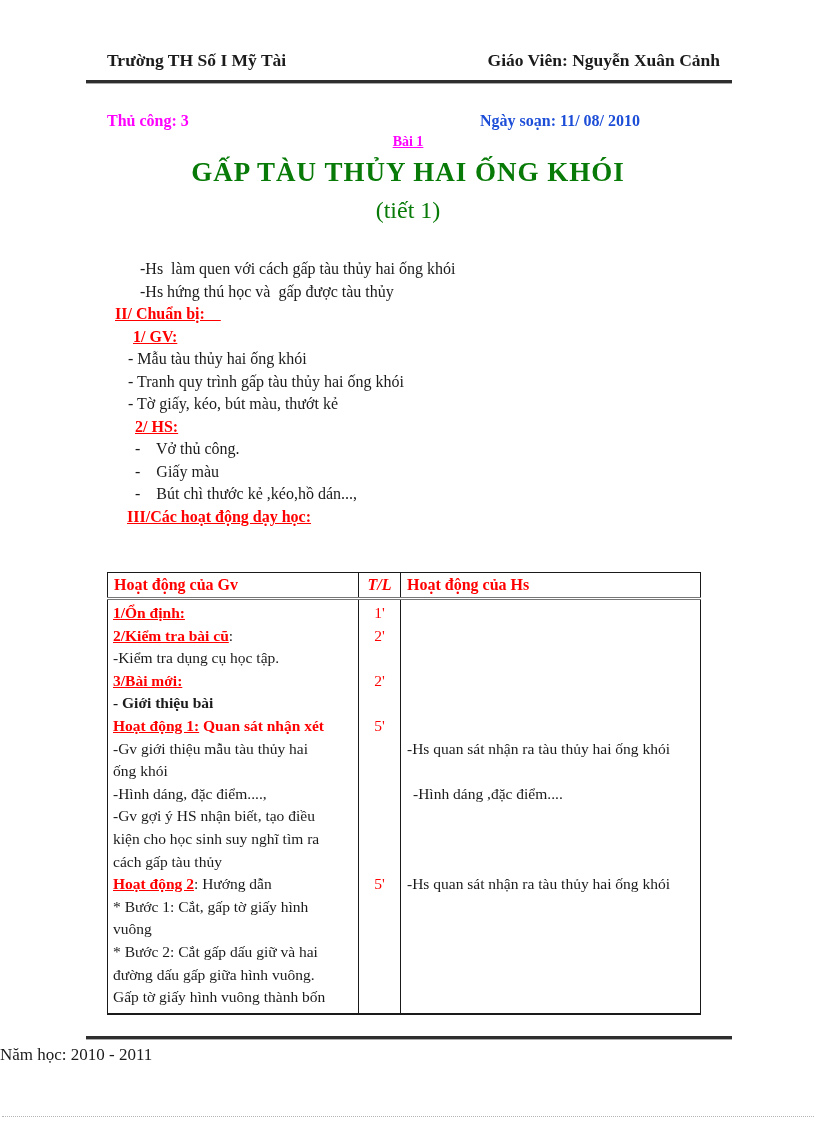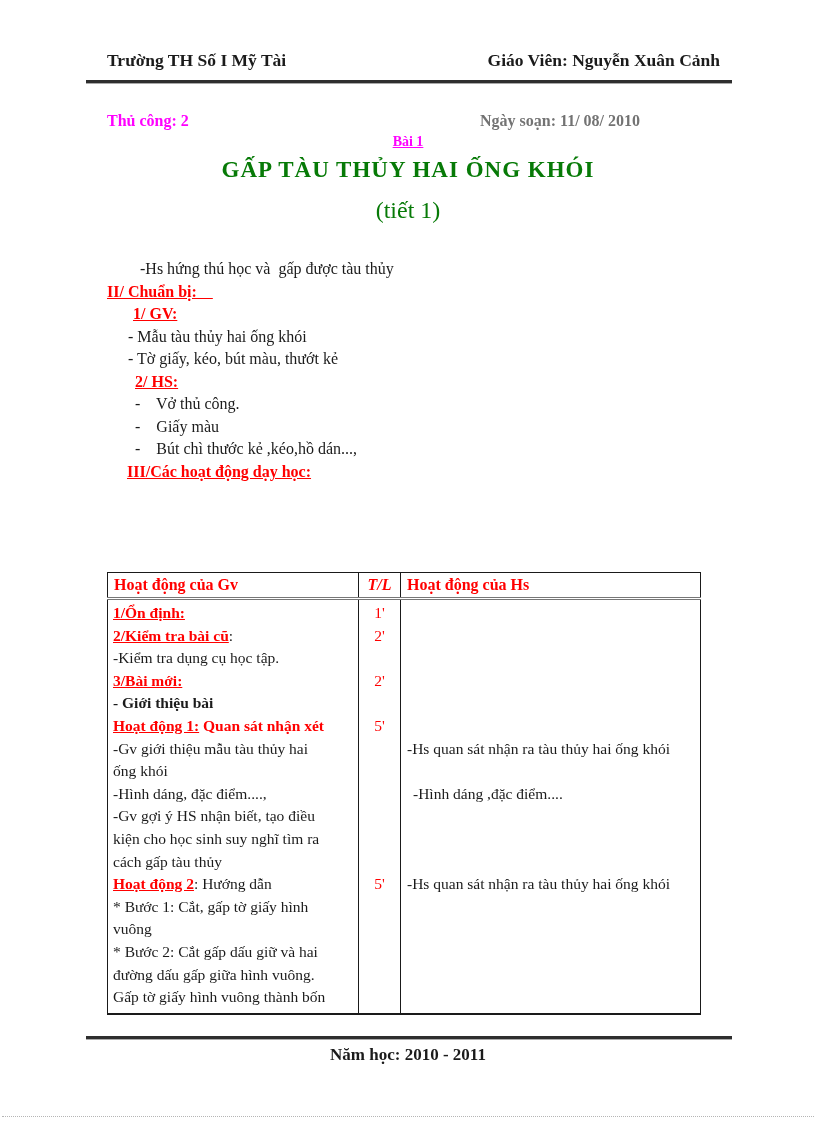--- a/index.html
+++ b/index.html
@@ -16,36 +16,36 @@
   .teacher { top:50px; right:96px; font-size:17.5px; font-weight:bold; }
   .rule {
     left:86px; width:646px; height:2px;
     border-top:3px solid #2e2e2e; border-bottom:1px solid #a9a9a9;
   }
   .rule-top { top:80px; }
   .rule-bottom { top:1036px; }
 
   
   .subject { top:112px; left:107px; font-size:16px; font-weight:bold; color:#ff00ff; }
-  .date    { top:112px; left:480px; font-size:16px; font-weight:bold; color:#737373; }
+  .date    { top:112px; left:480px; font-size:16px; font-weight:bold; color:#1d4ed8; }
   .badge   { top:134px; left:0; width:100%; text-align:center;
              font-size:14px; font-weight:bold; color:#ff00ff; }
   .badge span { text-decoration:underline; }
 
   
   .title    { top:157px; left:0; width:100%; text-align:center;
-              font-size:23px; font-weight:bold; color:#077a07; letter-spacing:1px; }
+              font-size:27px; font-weight:bold; color:#077a07; letter-spacing:1px; }
   .subtitle { top:197px; left:0; width:100%; text-align:center;
               font-size:24px; color:#077a07; }
 
   
   .sections { top:258px; left:107px; width:600px; font-size:16px; }
   .sections .sln { height:22.5px; line-height:22.5px; white-space:pre; }
   .hred { color:#ff0000; font-weight:bold; text-decoration:underline; }
-  .ml16 { margin-left:0; } .ml20 { margin-left:20px; } .ml21 { margin-left:21px; }
+  .ml16 { margin-left:8px; } .ml20 { margin-left:20px; } .ml21 { margin-left:21px; }
   .ml22 { margin-left:28px; } .ml26 { margin-left:26px; } .ml28 { margin-left:28px; }
   .ml33 { margin-left:33px; }
 
   
   .tbl-wrap { top:572px; left:107px; }
   table { border-collapse:collapse; table-layout:fixed; width:593px; background:#fff; }
   td, th { border:1px solid #1a1a1a; vertical-align:top;margin-left:27px; }
   table { border:1px solid #1a1a1a; border-bottom-width:2px; }
   th {
     font-size:16px; text-align:left; color:#ff0000; font-weight:bold;
@@ -60,45 +60,47 @@
   .rb { color:#ff0000; font-weight:bold; }
   .bb { font-weight:bold; }
   .tl-cell { position:relative; }
   .tl-val { position:absolute; left:0; width:100%; text-align:center;
             color:#ff0000; font-size:15.5px; height:22.6px; line-height:22.6px; }
   .hs-cell { position:relative; }
   .hs-val { position:absolute; left:6px; white-space:nowrap;
             height:22.6px; line-height:22.6px; }
 
   
-  .footer-text { top:1045px; left:0; width:100%; text-align:center;
-                 font-size:17px; font-weight:bold; }
+  .footer-text { top:1045px; left:0; width:100%; text-align:left;
+                 font-size:17px; font-weight:normal; }
   .dotted-line { top:1116px; left:2px; width:812px; border-top:1.5px dotted #b5b5b5; }
 </style>
 </head>
 <body>
 
 <div>
 
   <div class="abs school">Trường TH Số I Mỹ Tài</div>
   <div class="abs teacher">Giáo Viên: Nguyễn Xuân Cảnh</div>
   <div class="abs rule rule-top"></div>
 
-  <div class="abs subject">Thủ công: 2</div>
+  <div class="abs subject">Thủ công: 3</div>
   <div class="abs date">Ngày soạn: 11/ 08/ 2010</div>
 
   <div class="abs badge"><span>Bài 1</span></div>
   <div class="abs title">GẤP TÀU THỦY HAI ỐNG KHÓI</div>
   <div class="abs subtitle">(tiết 1)</div>
 
   <div class="abs sections">
+    <div class="sln ml33">-Hs  làm quen với cách gấp tàu thủy hai ống khói</div>
     <div class="sln ml33">-Hs hứng thú học và  gấp được tàu thủy</div>
     <div class="sln ml16"><span class="hred">II/ Chuẩn bị:    </span></div>
     <div class="sln ml26"><span class="hred">1/ GV:</span></div>
     <div class="sln ml21">- Mẫu tàu thủy hai ống khói</div>
+    <div class="sln ml21">- Tranh quy trình gấp tàu thủy hai ống khói</div>
     <div class="sln ml21">- Tờ giấy, kéo, bút màu, thướt kẻ</div>
     <div class="sln ml22"><span class="hred">2/ HS:</span></div>
     <div class="sln ml28">-    Vở thủ công.</div>
     <div class="sln ml28">-    Giấy màu</div>
     <div class="sln ml28">-    Bút chì thước kẻ ,kéo,hồ dán...,</div>
     <div class="sln ml20"><span class="hred">III/Các hoạt động dạy học:</span></div>
   </div>
 
   <div class="abs tbl-wrap">
     <table>

